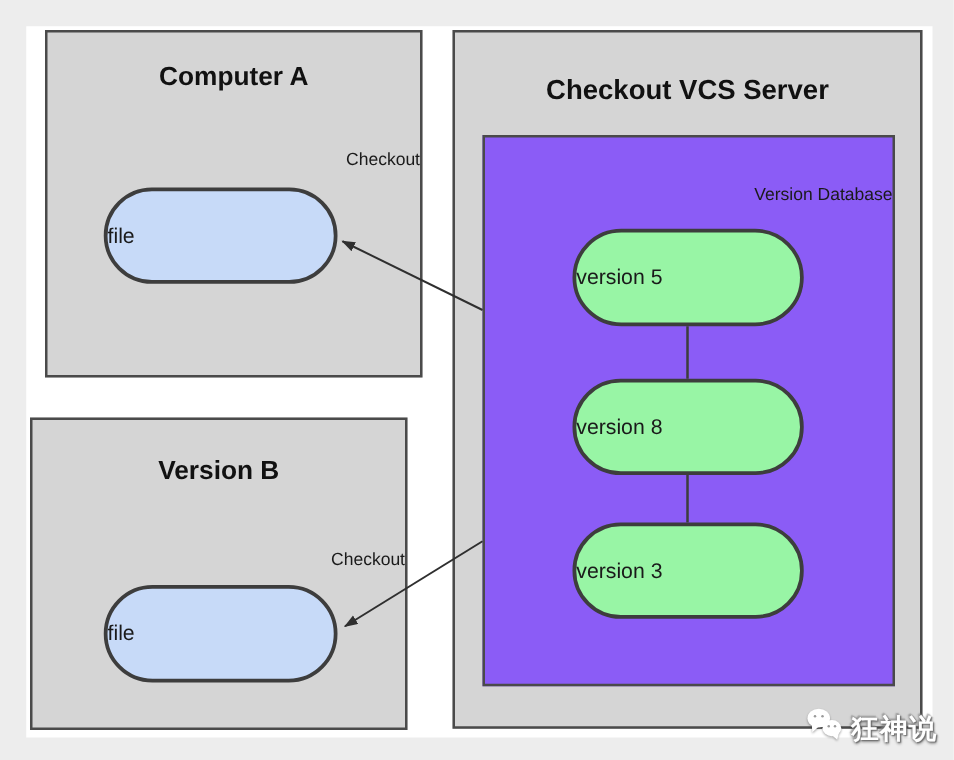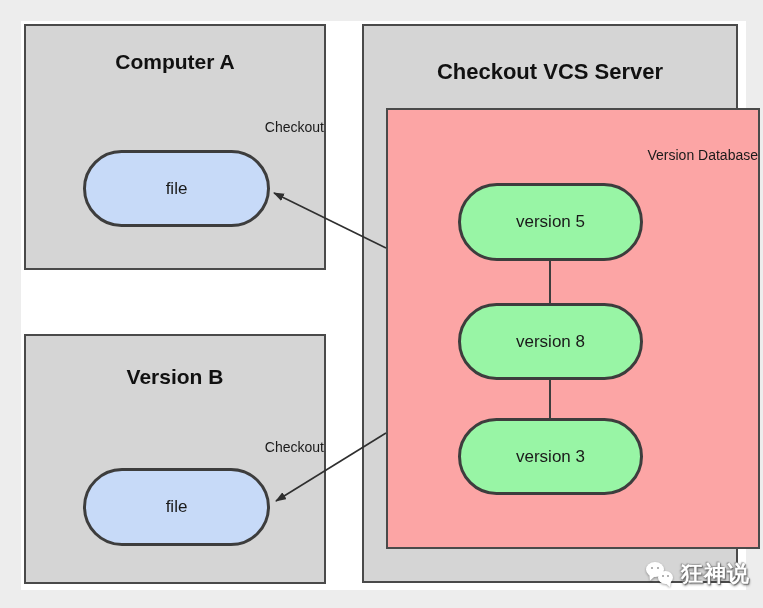--- a/index.html
+++ b/index.html
@@ -16,27 +16,27 @@
   .canvas {
     position: absolute; left: 21px; top: 21px; width: 725px; height: 569px;
     background: #ffffff;
   }
 
   .gray-box {
     position: absolute;
     background: #d5d5d5;
     border: 2px solid #4a4a4a;
   }
-  .box-computer-a { left: 24px; top: 24px;  width: 302px; height: 246px; }
+  .box-computer-a { left: 36px; top: 24px;  width: 302px; height: 278px; }
   .box-computer-b { left: 24px; top: 334px; width: 302px; height: 250px; }
   .box-server     { left: 362px; top: 24px; width: 376px; height: 559px; }
 
   .white-box {
-    position: absolute; left: 386px; top: 108px; width: 374px; height: 441px;
-    background: #fca5a5; border: 2px solid #4a4a4a;
+    position: absolute; left: 386px; top: 108px; width: 330px; height: 441px;
+    background: #8b5cf6; border: 2px solid #4a4a4a;
   }
 
   .box-title {
     position: absolute; left: 0; right: 0; text-align: center;
     font-weight: bold; font-size: 21px; line-height: 24px; color: #111;
   }
   .title-a { top: 24px; }
   .title-b { top: 29px; }
   .title-server { top: 33px; font-size: 22px; line-height: 26px; }
   .sub-label {
@@ -44,21 +44,21 @@
     font-size: 14px; line-height: 20px; color: #1a1a1a;
   }
   .checkout-a { top: 91px; }
   .checkout-b { top: 101px; }
   .vdb-title { top: 35px; }
 
   .pill {
     position: absolute;
     border: 3px solid #3d3d3d;
     border-radius: 39px;
-    display: flex; align-items: center; justify-content: center;
+    display: flex; align-items: center; justify-content: flex-start;
     font-size: 17px; color: #1a1a1a;
   }
   .pill-file { background: #c7daf8; }
   .pill-version { background: #98f5a5; }
   .pill-file-a { left: 83px; top: 150px; width: 187px; height: 77px; }
   .pill-file-b { left: 83px; top: 468px; width: 187px; height: 78px; }
   .pill-v3 { left: 458px; top: 183px; width: 185px; height: 78px; }
   .pill-v2 { left: 458px; top: 303px; width: 185px; height: 77px; }
   .pill-v1 { left: 458px; top: 418px; width: 185px; height: 77px; }
 
@@ -68,21 +68,21 @@
   .connector-32 { top: 261px; height: 42px; }
   .connector-21 { top: 380px; height: 38px; }
 
   .arrow-layer {
     position: absolute; left: 0; top: 0; width: 763px; height: 608px;
     pointer-events: none;
   }
 
   .watermark {
     position: absolute; left: 640px; top: 553px; width: 122px; height: 42px;
-    display: flex; align-items: center; gap: 5px;
+    display: flex; align-items: flex-end; gap: 5px;
     filter: drop-shadow(0 1px 1px rgba(0,0,0,0.35));
   }
   .wm-icon { position: relative; width: 36px; height: 32px; flex: 0 0 auto; }
   .wm-bubble { position: absolute; background: #fff; border-radius: 50%; }
   .wm-bubble-big   { left: 6px; top: 4px; width: 18px; height: 15px; }
   .wm-bubble-small { left: 18px; top: 13px; width: 15px; height: 13px; }
   .wm-tail-big {
     position: absolute; left: 8px; top: 17px; width: 0; height: 0;
     border-left: 3px solid transparent; border-right: 3px solid transparent;
     border-top: 6px solid #fff; transform: rotate(22deg);

